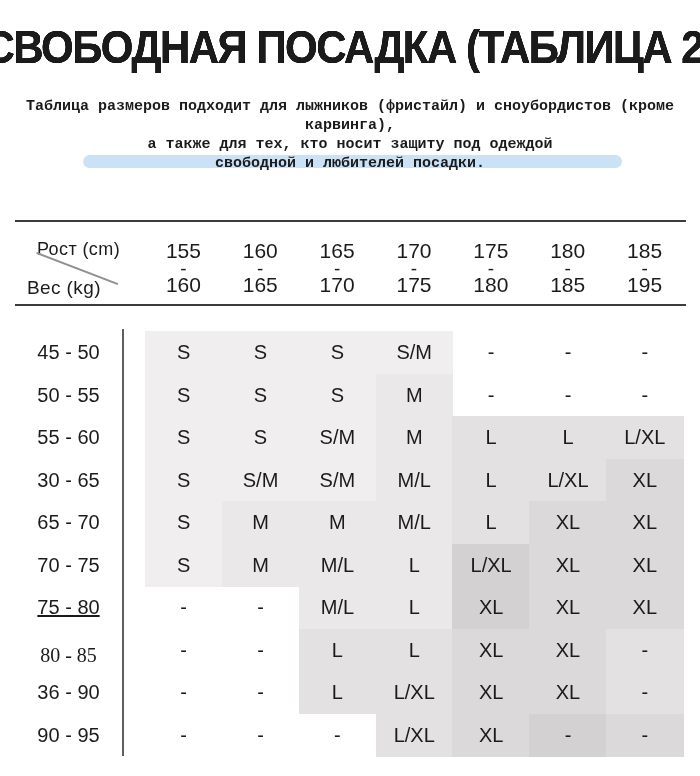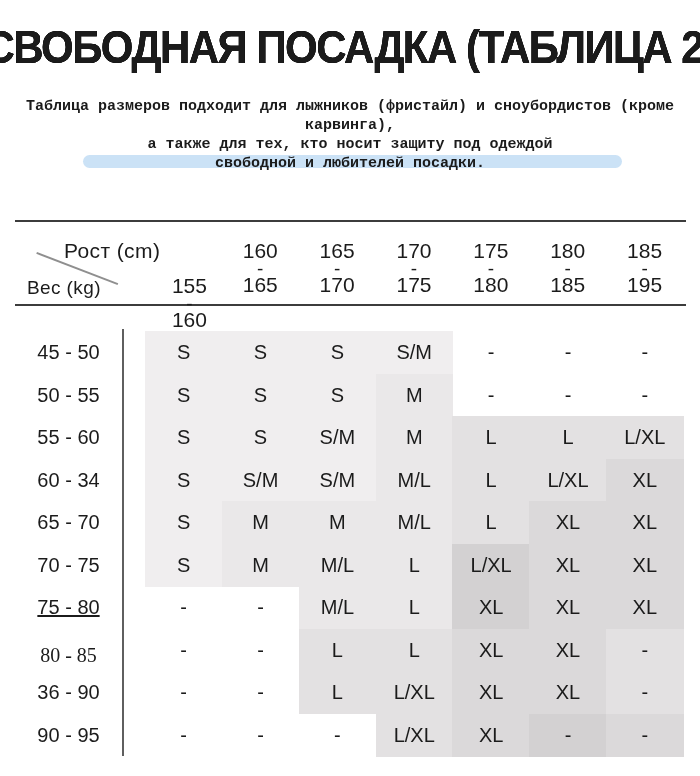--- a/index.html
+++ b/index.html
@@ -15,21 +15,21 @@
   .subtitle{position:absolute;left:0;top:97px;width:700px;text-align:center;
             font-size:15px;line-height:19px;font-weight:bold;z-index:1;}
   .sub-line{position:relative;z-index:1;font-family:Liberation Mono, monospace;}
   .highlight-band{position:absolute;left:83px;top:155px;width:539px;height:13px;
                   border-radius:7px;z-index:0;}
   
   .rule{position:absolute;left:15px;width:671px;height:2px;background:#3c3c3c;}
   .rule-top{top:220px;}
   .rule-bottom{top:304px;}
   
-  .corner-top{position:absolute;left:64px;top:239px;font-size:21px;letter-spacing:.4px;}
+  .corner-top{position:absolute;left:37px;top:239px;font-size:18px;letter-spacing:.4px;}
   .corner-bottom{position:absolute;left:27px;top:277px;font-size:19px;letter-spacing:.4px;}
   .diag{position:absolute;left:37px;top:252px;width:87px;height:1.5px;background:#8f8f8f;
         transform:rotate(21deg);transform-origin:0 0;}
   
   .col-h{position:absolute;top:242px;height:52px;display:flex;flex-direction:column;
          justify-content:space-between;align-items:center;font-size:21px;}
   .col-h .num{line-height:18px;}
   .col-h .dash{line-height:9px;font-size:19px;}
   
   .vline{position:absolute;left:122px;top:329px;width:1.5px;height:427px;background:#5f5f5f;}
@@ -53,21 +53,21 @@
   </div>
 
   <div class="rule rule-top"></div>
   <div class="rule rule-bottom"></div>
 
   <span class="corner-top">Рост (cm)</span>
   <span class="corner-bottom">Вес (kg)</span>
   <div class="diag"></div>
 
   <div id="col-headers">
-      <div class="col-h" style="left: 151px; width: 76.86px; margin-top: 35px;">
+      <div class="col-h" style="left: 145px; width: 76.86px;">
         <span class="num">155</span>
         <span class="dash">-</span>
         <span class="num">160</span>
       </div>
       <div class="col-h" style="left: 221.857px; width: 76.86px;">
         <span class="num">160</span>
         <span class="dash">-</span>
         <span class="num">165</span>
       </div>
       <div class="col-h" style="left: 298.714px; width: 76.86px;">
@@ -95,21 +95,21 @@
         <span class="dash">-</span>
         <span class="num">195</span>
       </div>
     </div>
 
   <div class="vline"></div>
   <div id="row-labels">
       <div class="row-label" style="top: 331px;">45 - 50</div>
       <div class="row-label" style="top: 373.5px;">50 - 55</div>
       <div class="row-label" style="top: 416px;">55 - 60</div>
-      <div class="row-label" style="top: 458.5px;">60 - 34</div>
+      <div class="row-label" style="top: 458.5px;">30 - 65</div>
       <div class="row-label" style="top: 501px;">65 - 70</div>
       <div class="row-label" style="top: 543.5px;">70 - 75</div>
       <div class="row-label" style="top: 586px; text-decoration: underline;">75 - 80</div>
       <div class="row-label" style="top: 634px; font-family: Liberation Serif, serif;">80 - 85</div>
       <div class="row-label" style="top: 671px;">36 - 90</div>
       <div class="row-label" style="top: 713.5px;">90 - 95</div>
     </div>
   <div id="grid">
       <div class="cell" style="left: 145px; top: 331px; background: rgb(240, 238, 239);">S</div>
       <div class="cell" style="left: 221.857px; top: 331px; background: rgb(240, 238, 239);">S</div>

